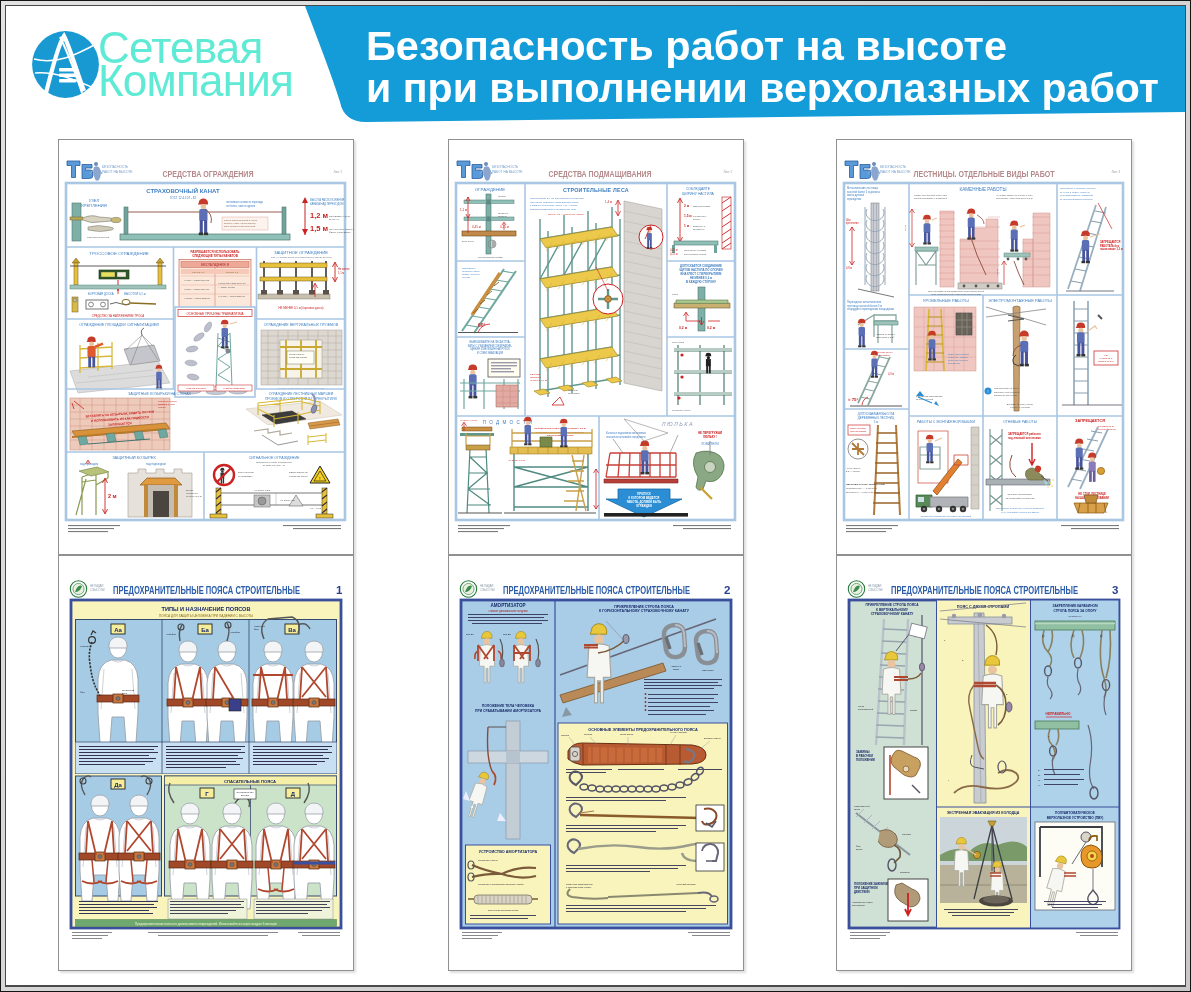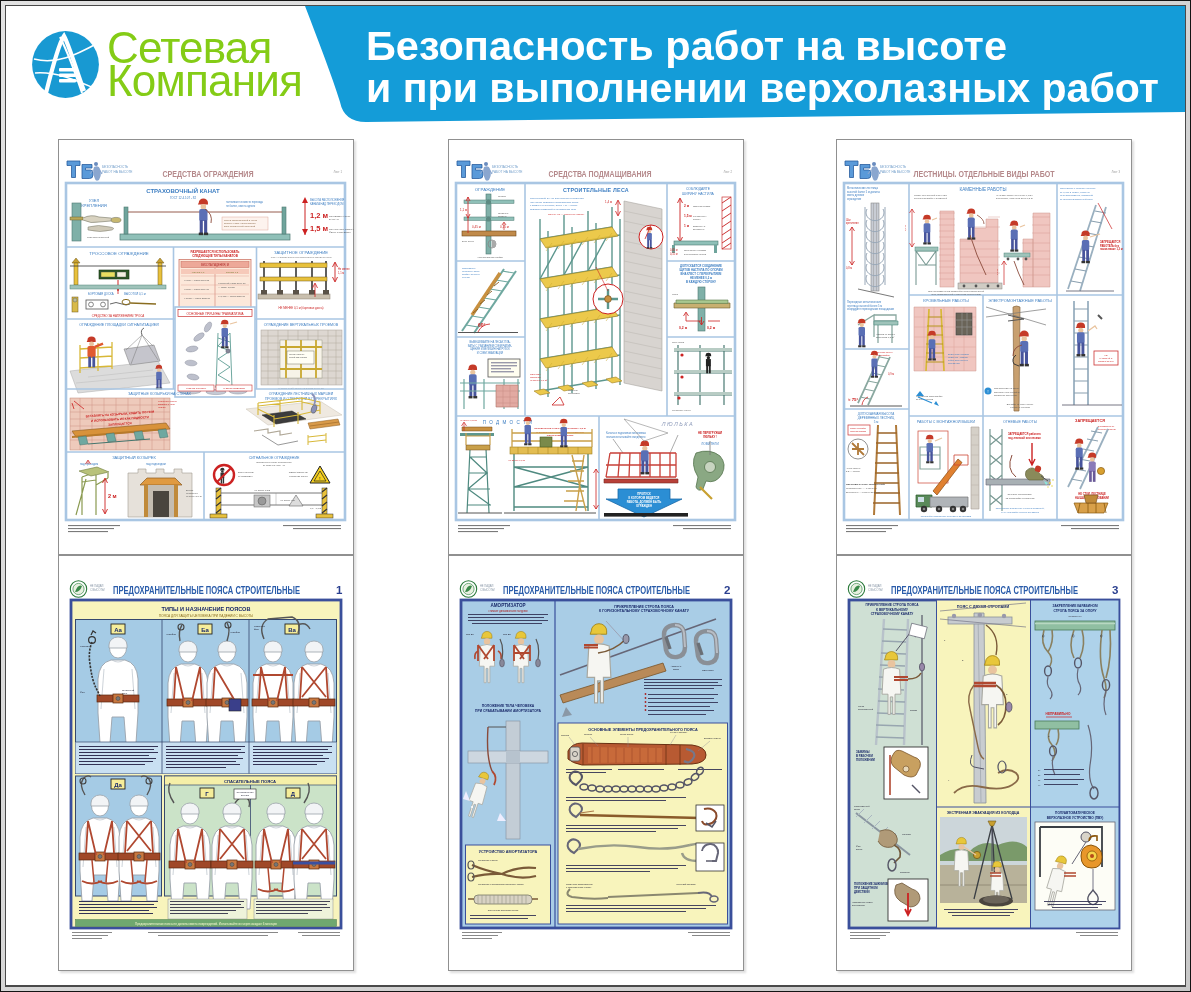--- a/index.html
+++ b/index.html
@@ -27,21 +27,21 @@
 <path d="M2,28 C24,34 44,24 66,12" stroke-width="1.5"></path>
 <path d="M3,42 C26,40 50,52 64,58" stroke-width="1.5"></path>
 </g>
 <g fill="#fff">
 <rect x="27" y="37" width="17" height="3.6" rx="1"></rect>
 <rect x="27" y="42.5" width="17" height="3.6" rx="1"></rect>
 <rect x="27" y="48" width="17" height="3.6" rx="1"></rect>
 </g>
 </svg>
 
-<div style="position:absolute;left:107px;top:31px;font-size:44px;color:#84cc16;line-height:33px;letter-spacing:-0.8px">Сетевая<br>Компания</div>
+<div style="position:absolute;left:98px;top:31px;font-size:44px;color:#5eead4;line-height:33px;letter-spacing:-0.8px">Сетевая<br>Компания</div>
 
 <svg style="position:absolute;left:296px;top:6px" width="889" height="124" viewBox="0 0 889 124">
 <path d="M9,0 C22,34 36,70 44,96 Q48,116 70,116 L889,106 L889,0 Z" fill="#149cd8"></path>
 <text x="70" y="54" font-size="40" font-weight="bold" fill="#ffffff" textLength="641" lengthAdjust="spacingAndGlyphs">Безопасность работ на высоте</text>
 <text x="70" y="96" font-size="40" font-weight="bold" fill="#ffffff" textLength="793" lengthAdjust="spacingAndGlyphs">и при выполнении верхолазных работ</text>
 </svg>
 
 <svg class="poster" style="left:58px;top:139px" width="296" height="416" viewBox="0 0 296 416">
 <defs>
 <g id="wkb">

